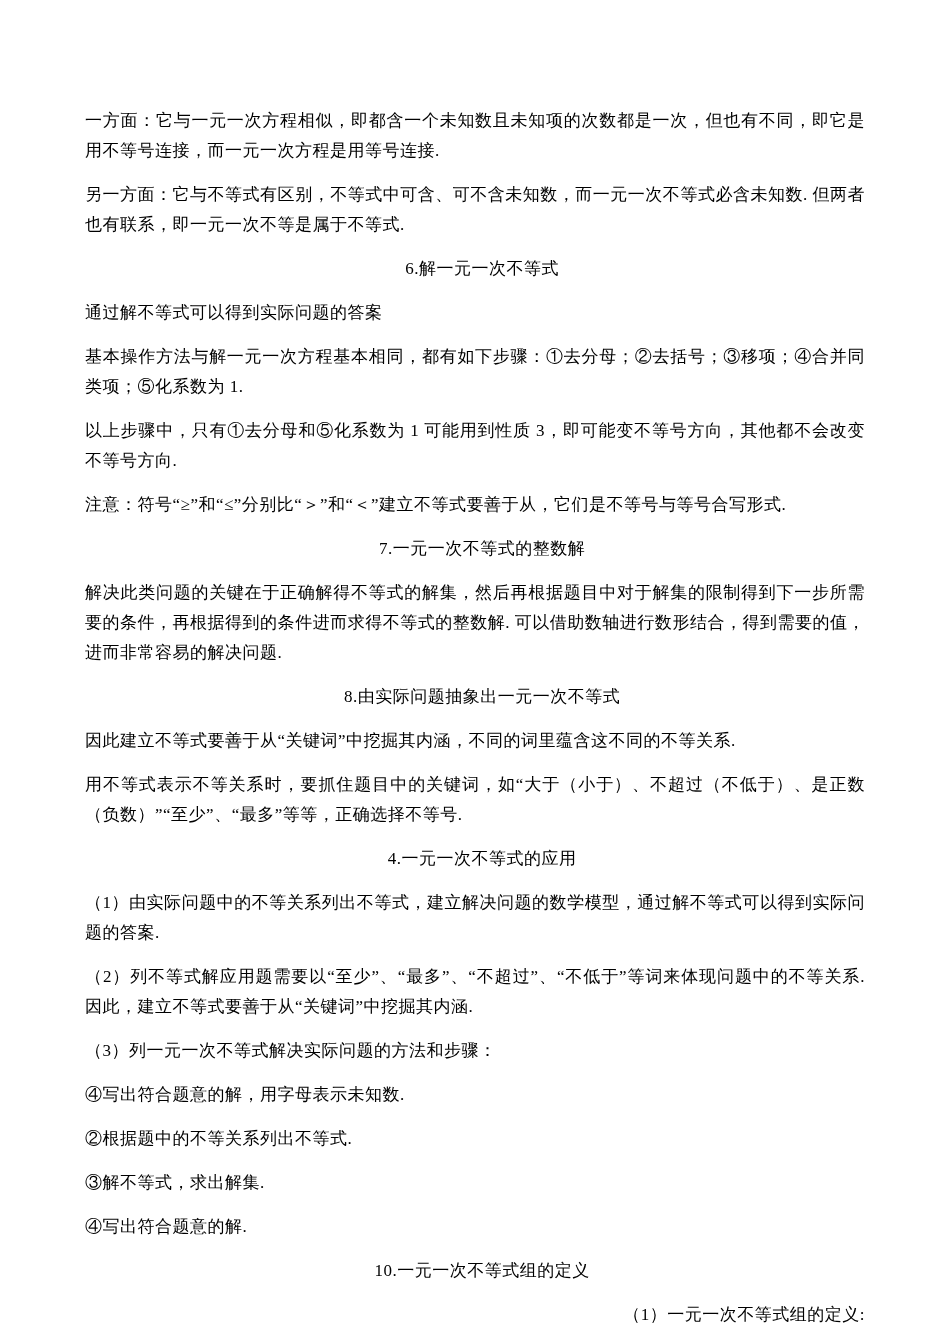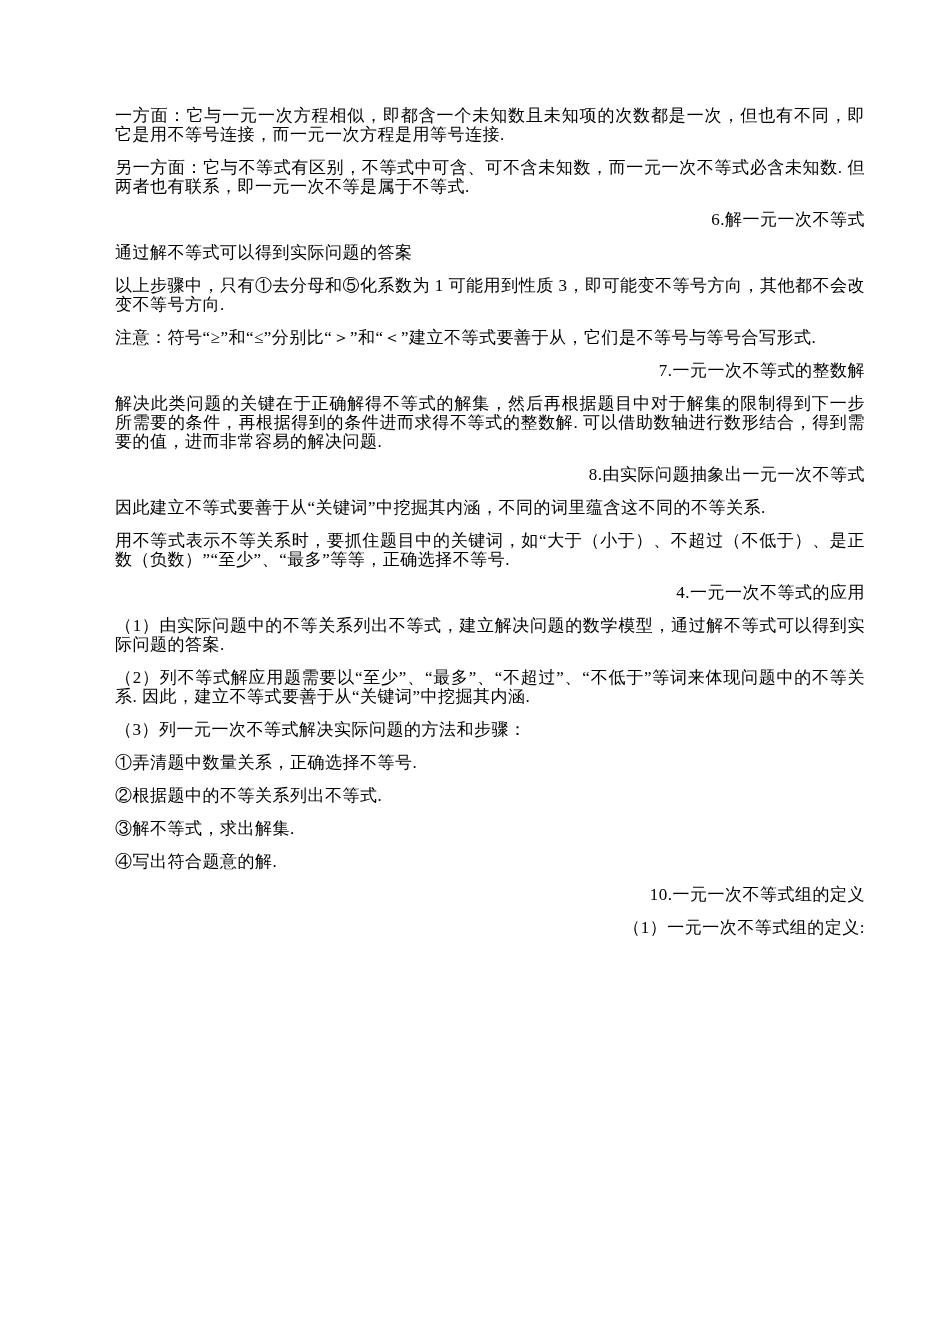--- a/index.html
+++ b/index.html
@@ -12,50 +12,50 @@
     color: #000000;
   }
   .page {
     width: 950px;
     min-height: 1344px;
     background: #ffffff;
     padding: 106px 85px 80px 85px;
   }
   .doc p {
     font-size: 17px;
-    line-height: 19px;
+    line-height: 30px;
     margin-bottom: 14px;
     text-align: justify;
     letter-spacing: 0.5px;
     word-break: break-all;
-    margin-left: 30px;
   }
-  .doc p.heading { padding-left: 14px; text-align: right; }
+  .doc p.heading { padding-left: 14px; text-align: center; }
   .doc p.sub { padding-left: 10px; text-align: right; }
 </style>
 </head>
 <body>
 
 <div class="page">
   <div class="doc">
     <p>一方面：它与一元一次方程相似，即都含一个未知数且未知项的次数都是一次，但也有不同，即它是用不等号连接，而一元一次方程是用等号连接.</p>
     <p>另一方面：它与不等式有区别，不等式中可含、可不含未知数，而一元一次不等式必含未知数. 但两者也有联系，即一元一次不等是属于不等式.</p>
     <p class="heading">6.解一元一次不等式</p>
     <p>通过解不等式可以得到实际问题的答案</p>
+    <p>基本操作方法与解一元一次方程基本相同，都有如下步骤：①去分母；②去括号；③移项；④合并同类项；⑤化系数为 1.</p>
     <p>以上步骤中，只有①去分母和⑤化系数为 1 可能用到性质 3，即可能变不等号方向，其他都不会改变不等号方向.</p>
     <p>注意：符号“≥”和“≤”分别比“＞”和“＜”建立不等式要善于从，它们是不等号与等号合写形式.</p>
     <p class="heading">7.一元一次不等式的整数解</p>
     <p>解决此类问题的关键在于正确解得不等式的解集，然后再根据题目中对于解集的限制得到下一步所需要的条件，再根据得到的条件进而求得不等式的整数解. 可以借助数轴进行数形结合，得到需要的值，进而非常容易的解决问题.</p>
     <p class="heading">8.由实际问题抽象出一元一次不等式</p>
     <p>因此建立不等式要善于从“关键词”中挖掘其内涵，不同的词里蕴含这不同的不等关系.</p>
     <p>用不等式表示不等关系时，要抓住题目中的关键词，如“大于（小于）、不超过（不低于）、是正数（负数）”“至少”、“最多”等等，正确选择不等号.</p>
     <p class="heading">4.一元一次不等式的应用</p>
     <p>（1）由实际问题中的不等关系列出不等式，建立解决问题的数学模型，通过解不等式可以得到实际问题的答案.</p>
     <p>（2）列不等式解应用题需要以“至少”、“最多”、“不超过”、“不低于”等词来体现问题中的不等关系. 因此，建立不等式要善于从“关键词”中挖掘其内涵.</p>
     <p>（3）列一元一次不等式解决实际问题的方法和步骤：</p>
-    <p>①弄清题中数量关系，正确选择不等号.</p>
+    <p>④写出符合题意的解，用字母表示未知数.</p>
     <p>②根据题中的不等关系列出不等式.</p>
     <p>③解不等式，求出解集.</p>
     <p>④写出符合题意的解.</p>
     <p class="heading">10.一元一次不等式组的定义</p>
     <p class="sub">（1）一元一次不等式组的定义:</p>
   </div>
 </div>
 
 </body></html>

